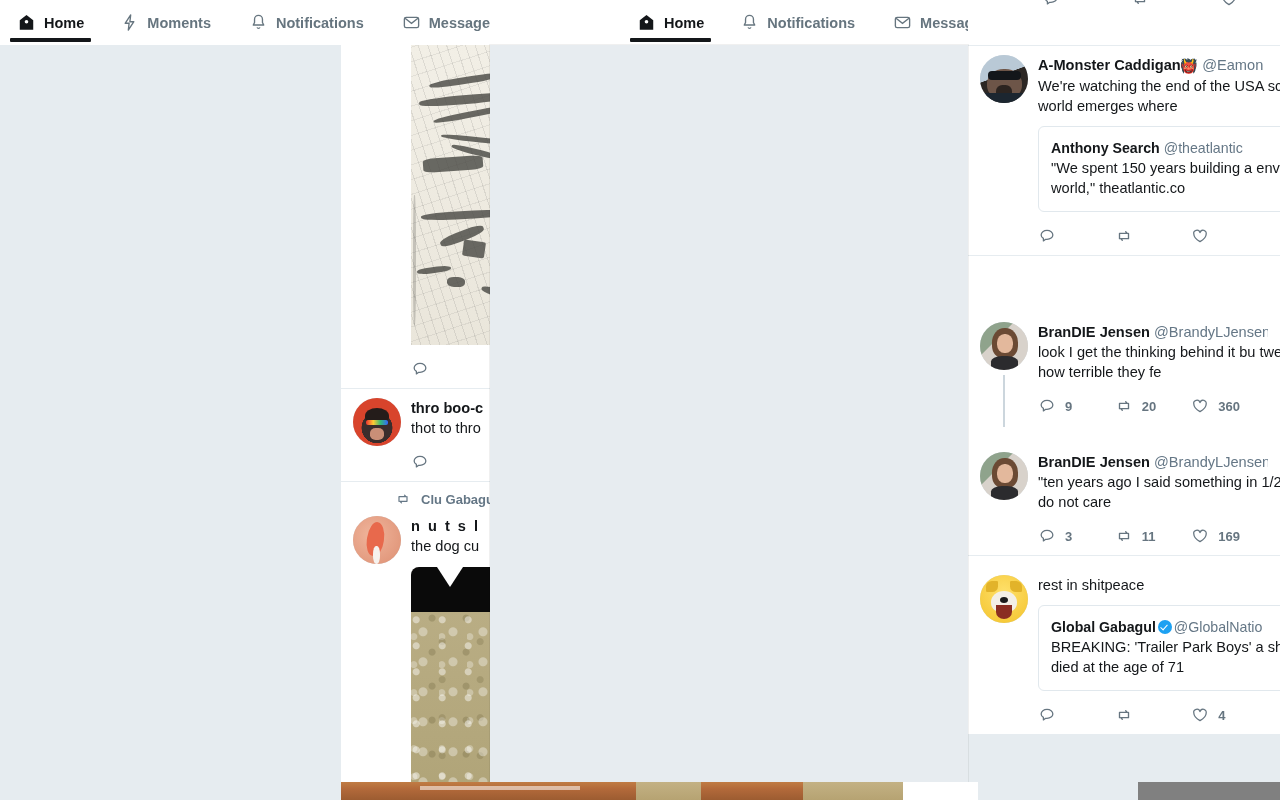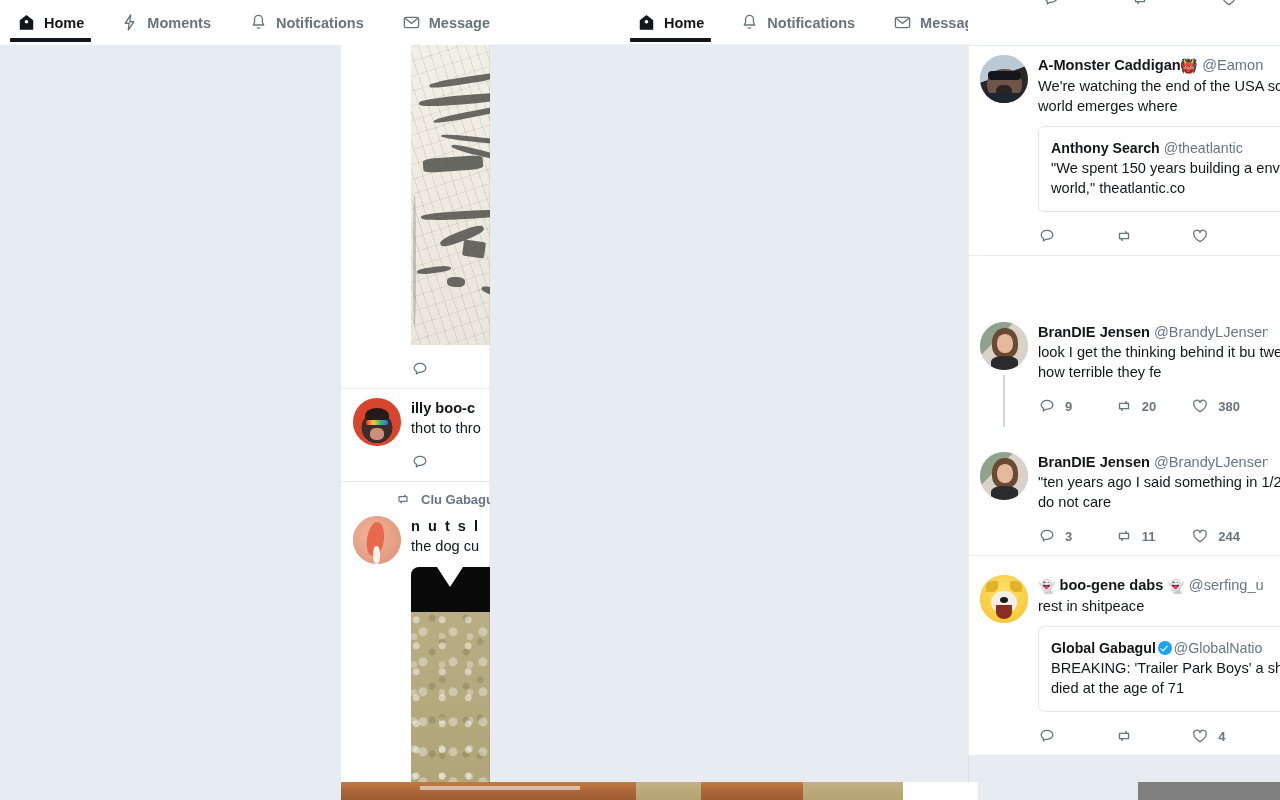--- a/index.html
+++ b/index.html
@@ -207,21 +207,21 @@
 
     <div class="tweet">
       <div class="av">
         <div class="av-inner" style="background:radial-gradient(circle at 50% 62%, #3a2d2c 0 40%, #d8442c 41% 100%)"></div>
         <div style="position:absolute;left:12px;top:10px;width:24px;height:16px;background:#241c1a;border-radius:50% 50% 40% 40%"></div>
         <div style="position:absolute;left:13px;top:22px;width:22px;height:5px;background:linear-gradient(90deg,#e33,#fc3,#3b7,#36f);border-radius:2px"></div>
         <div style="position:absolute;left:17px;top:30px;width:14px;height:12px;background:#c98f77;border-radius:40%"></div>
       </div>
       <div class="body">
         <div class="names">
-          <span class="dn">illy boo-c</span>
+          <span class="dn">thro boo-c</span>
         </div>
         <div class="txt">thot to thro</div>
         <div class="actions">
           <div class="act reply">
             <svg width="18" height="18" viewBox="0 0 24 24">
                 <path fill="none" stroke="#667580" stroke-width="1.7" stroke-linejoin="round" d="M12 4.6c-4.3 0-7.8 2.6-7.8 5.9 0 1.9 1.2 3.6 3 4.7v3.3l3.1-2.1c.5.1 1.1.1 1.7.1 4.3 0 7.8-2.6 7.8-6s-3.5-5.9-7.8-5.9z"></path>
               </svg>
             <span class="cnt"></span>
           </div>
         </div>
@@ -396,21 +396,21 @@
           <div class="act rt">
             <svg width="18" height="18" viewBox="0 0 24 24">
                 <path fill="none" stroke="#667580" stroke-width="1.8" stroke-linejoin="round" stroke-linecap="round" d="M6 8.5h10.5l-2.2-2.2M18 15.5H7.5l2.2 2.2M6 8.5v7M18 15.5v-7"></path>
               </svg>
             <span class="cnt">20</span>
           </div>
           <div class="act like">
             <svg width="18" height="18" viewBox="0 0 24 24">
                 <path fill="none" stroke="#667580" stroke-width="1.7" stroke-linejoin="round" d="M12 19.5S3.8 14.6 3.8 9.6A3.9 3.9 0 0 1 12 7.4a3.9 3.9 0 0 1 8.2 2.2c0 5-8.2 9.9-8.2 9.9z"></path>
               </svg>
-            <span class="cnt">380</span>
+            <span class="cnt">360</span>
           </div>
         </div>
       </div>
     </div>
 
     <div class="tweet" style="position:absolute;top:443px;left:0;width:100%;">
       <div class="av">
         <div class="av-inner" style="background:linear-gradient(135deg,#8fa38c 0 35%,#d8d2cb 36%)"></div>
         <div style="position:absolute;left:12px;top:6px;width:26px;height:30px;background:#6b4a34;border-radius:48% 48% 40% 40%"></div>
         <div style="position:absolute;left:17px;top:12px;width:16px;height:19px;background:#e3b89c;border-radius:46%"></div>
@@ -432,42 +432,36 @@
           <div class="act rt">
             <svg width="18" height="18" viewBox="0 0 24 24">
                 <path fill="none" stroke="#667580" stroke-width="1.8" stroke-linejoin="round" stroke-linecap="round" d="M6 8.5h10.5l-2.2-2.2M18 15.5H7.5l2.2 2.2M6 8.5v7M18 15.5v-7"></path>
               </svg>
             <span class="cnt">11</span>
           </div>
           <div class="act like">
             <svg width="18" height="18" viewBox="0 0 24 24">
                 <path fill="none" stroke="#667580" stroke-width="1.7" stroke-linejoin="round" d="M12 19.5S3.8 14.6 3.8 9.6A3.9 3.9 0 0 1 12 7.4a3.9 3.9 0 0 1 8.2 2.2c0 5-8.2 9.9-8.2 9.9z"></path>
               </svg>
-            <span class="cnt">244</span>
+            <span class="cnt">169</span>
           </div>
         </div>
       </div>
     </div>
 
     <div class="tweet" style="position:absolute;top:566px;left:0;width:100%;">
       <div class="av">
         <div class="av-inner" style="background:radial-gradient(circle at 50% 35%, #ffe06a, #f3c32c)"></div>
         <div style="position:absolute;left:11px;top:16px;width:26px;height:22px;background:#f3efe6;border-radius:50% 50% 45% 45%"></div>
         <div style="position:absolute;left:20px;top:22px;width:8px;height:6px;background:#1b1b1b;border-radius:50%"></div>
         <div style="position:absolute;left:16px;top:30px;width:16px;height:14px;background:#8a2d22;border-radius:0 0 50% 50%"></div>
         <div style="position:absolute;left:6px;top:6px;width:12px;height:11px;background:#e2b32a;border-radius:50% 10% 50% 10%"></div>
         <div style="position:absolute;left:30px;top:6px;width:12px;height:11px;background:#e2b32a;border-radius:10% 50% 10% 50%"></div>
       </div>
       <div class="body">
-        <div class="names">
-          <span class="emoji">👻</span>
-          <span class="dn">boo-gene dabs</span>
-          <span class="emoji">👻</span>
-          <span class="hn">@serfing_u</span>
-        </div>
         <div class="txt wrapme" style="width:330px;">rest in shitpeace</div>
         <div class="quote" style="width:330px;">
           <div class="names">
             <span class="dn">Global Gabagul</span><span class="badge-verified"></span><span class="hn">@GlobalNatio</span>
           </div>
           <div class="txt wrapme" style="width:310px;">BREAKING: 'Trailer Park Boys' a show) has died at the age of 71</div>
         </div>
         <div class="actions">
           <div class="act reply">
             <svg width="18" height="18" viewBox="0 0 24 24">

